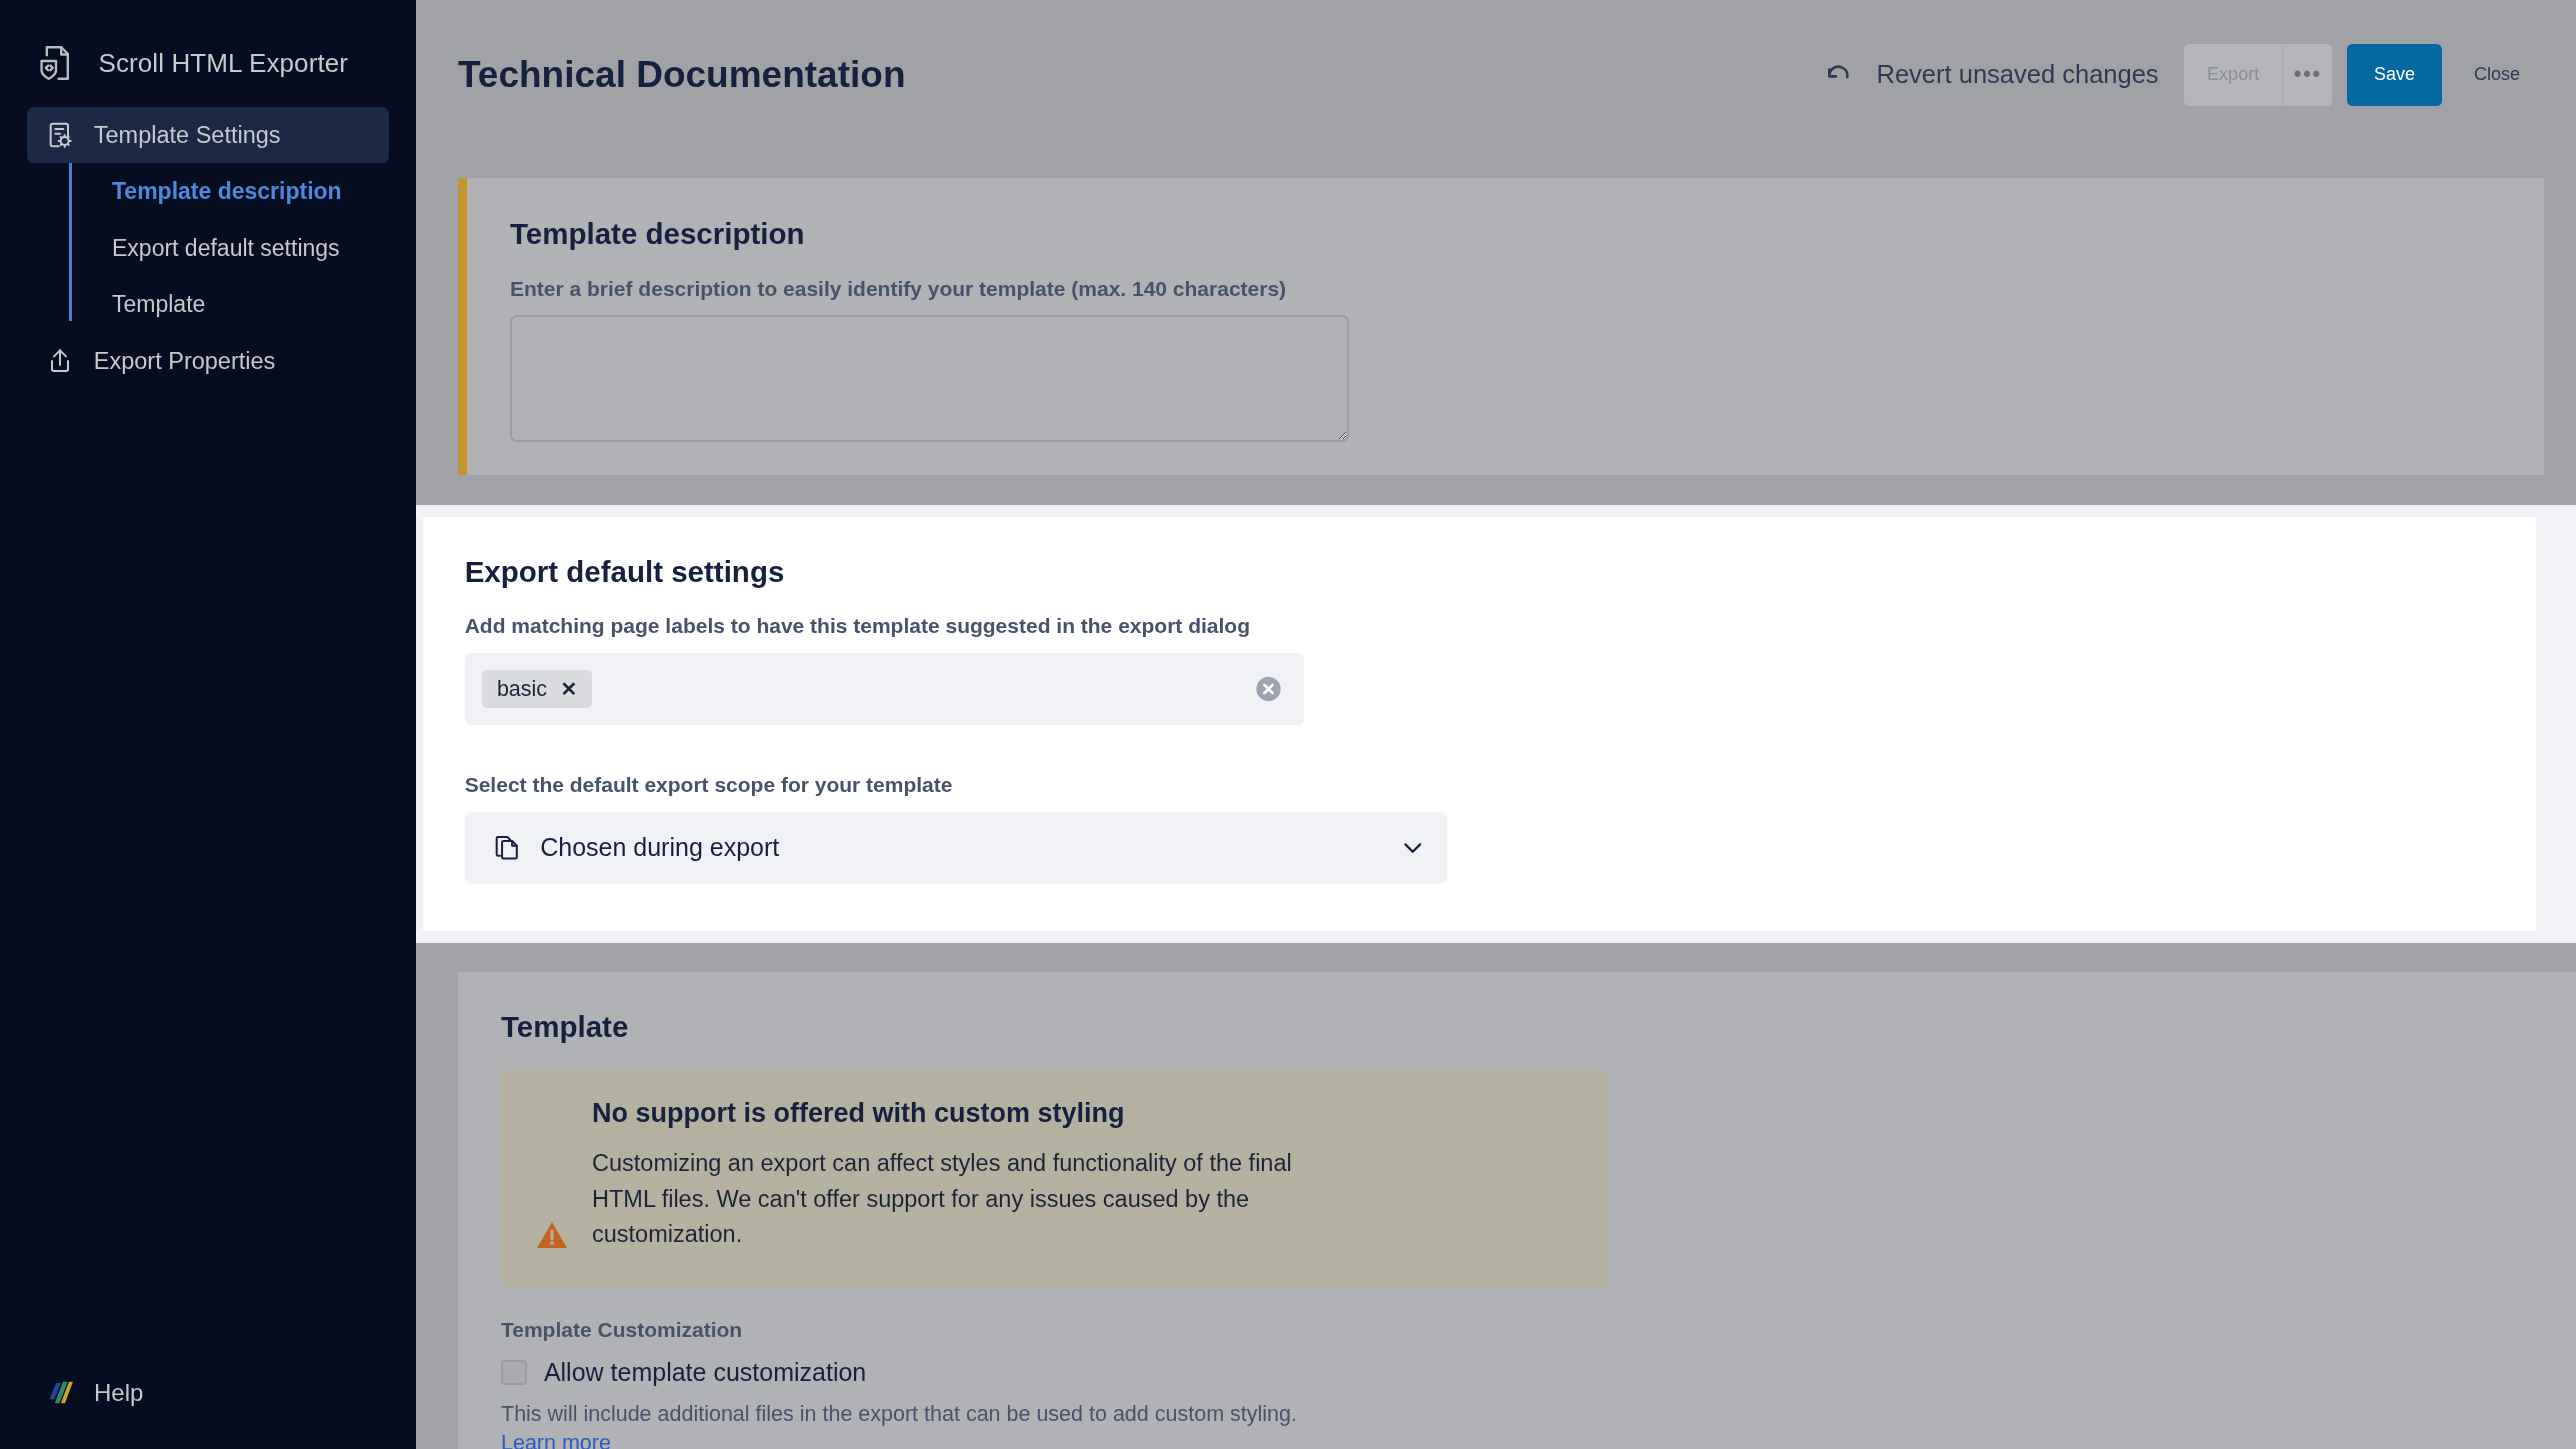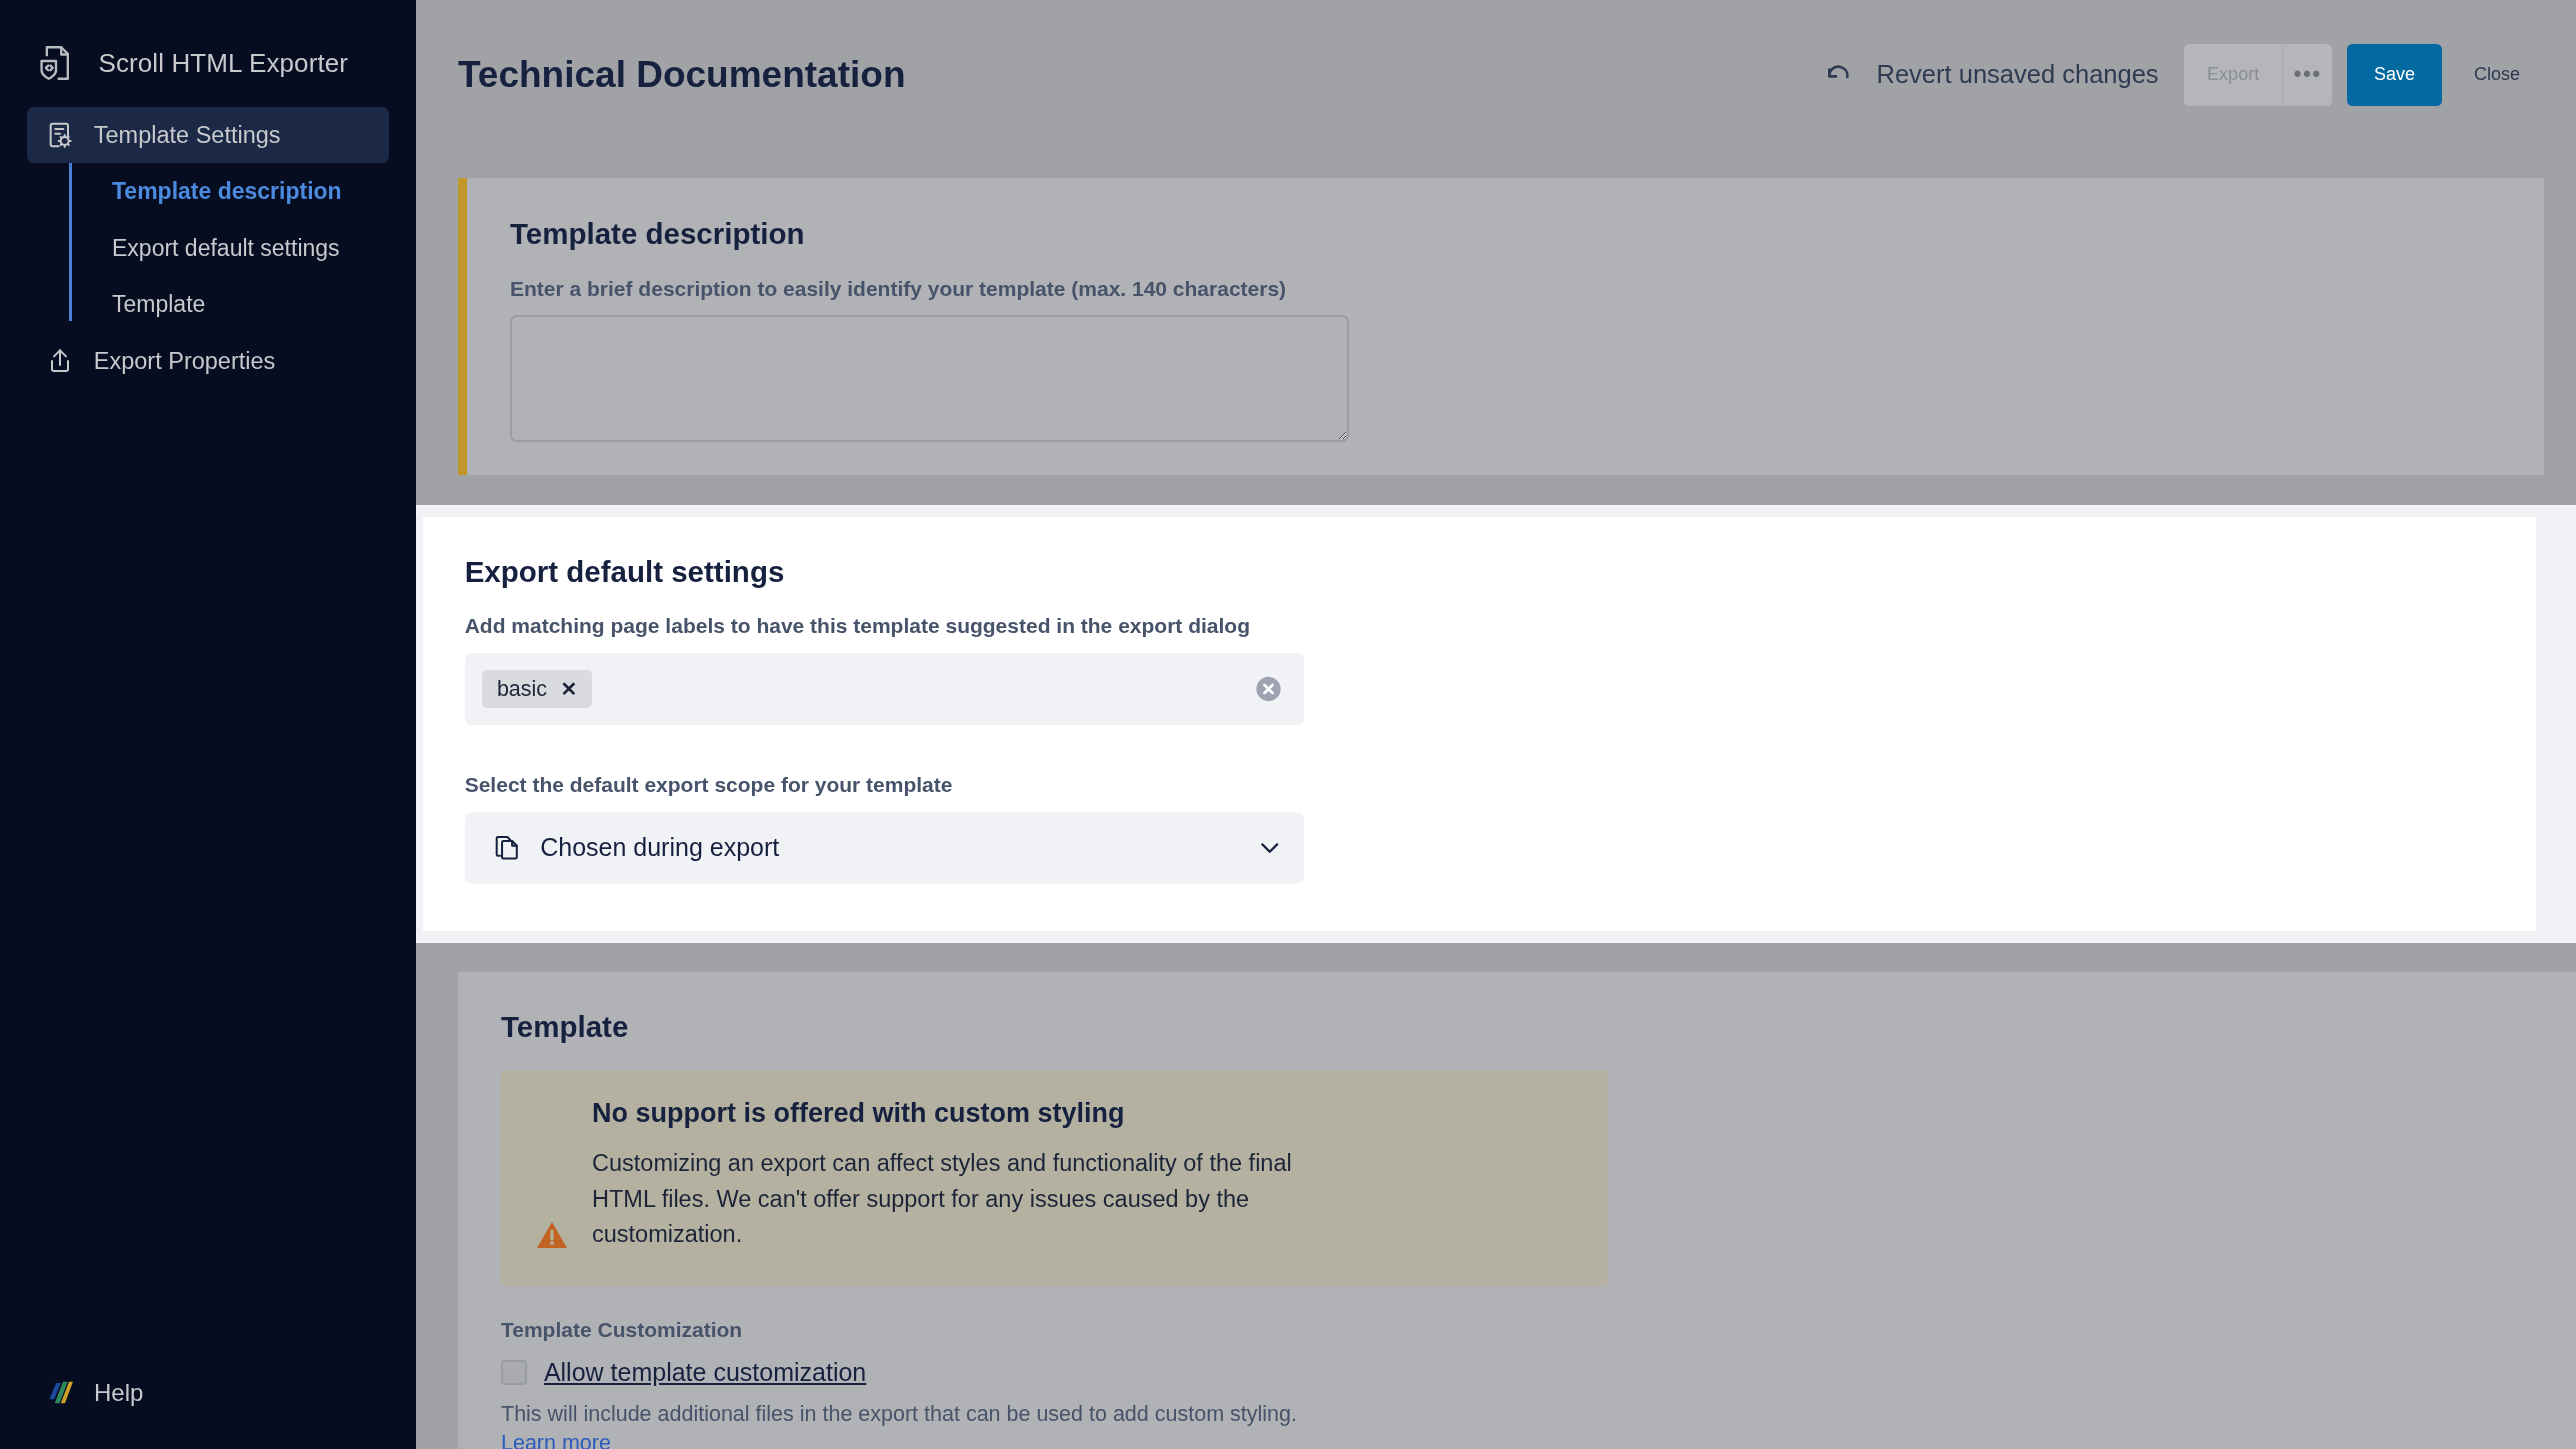--- a/index.html
+++ b/index.html
@@ -267,21 +267,21 @@
     top: 50%;
     transform: translateY(-50%);
     width: 31px;
     height: 31px;
     cursor: pointer;
   }
 
   .spacer-md { height: 48px; }
 
   .select-box {
-    width: 839px;
+    width: 982px;
     height: 72px;
     background: #f1f2f6;
     border-radius: 6.7px;
     display: flex;
     align-items: center;
     padding: 0 21.5px 0 27px;
     cursor: pointer;
   }
   .select-icon { width: 29.5px; height: 29.5px; flex: 0 0 29.5px; margin-right: 19px; }
   .select-value { font-size: 25px; color: #16213f; white-space: nowrap; }
@@ -332,21 +332,21 @@
     cursor: pointer;
   }
   .checkbox {
     width: 25.5px;
     height: 25.5px;
     border: 2px solid #999ca0;
     border-radius: 4px;
     background: #a9abaf;
     flex: 0 0 25.5px;
   }
-  .check-label { font-size: 25px; color: #16213f; text-decoration: underline; }
+  .check-label { font-size: 25px; color: #16213f; }
   .help-text { font-size: 21.5px; color: #47536a; margin-bottom: 4px; }
   .learn-more {
     font-size: 21.5px;
     color: #2a5bbf;
     text-decoration: none;
     cursor: pointer;
   }
 </style>
 </head>
 <body>

